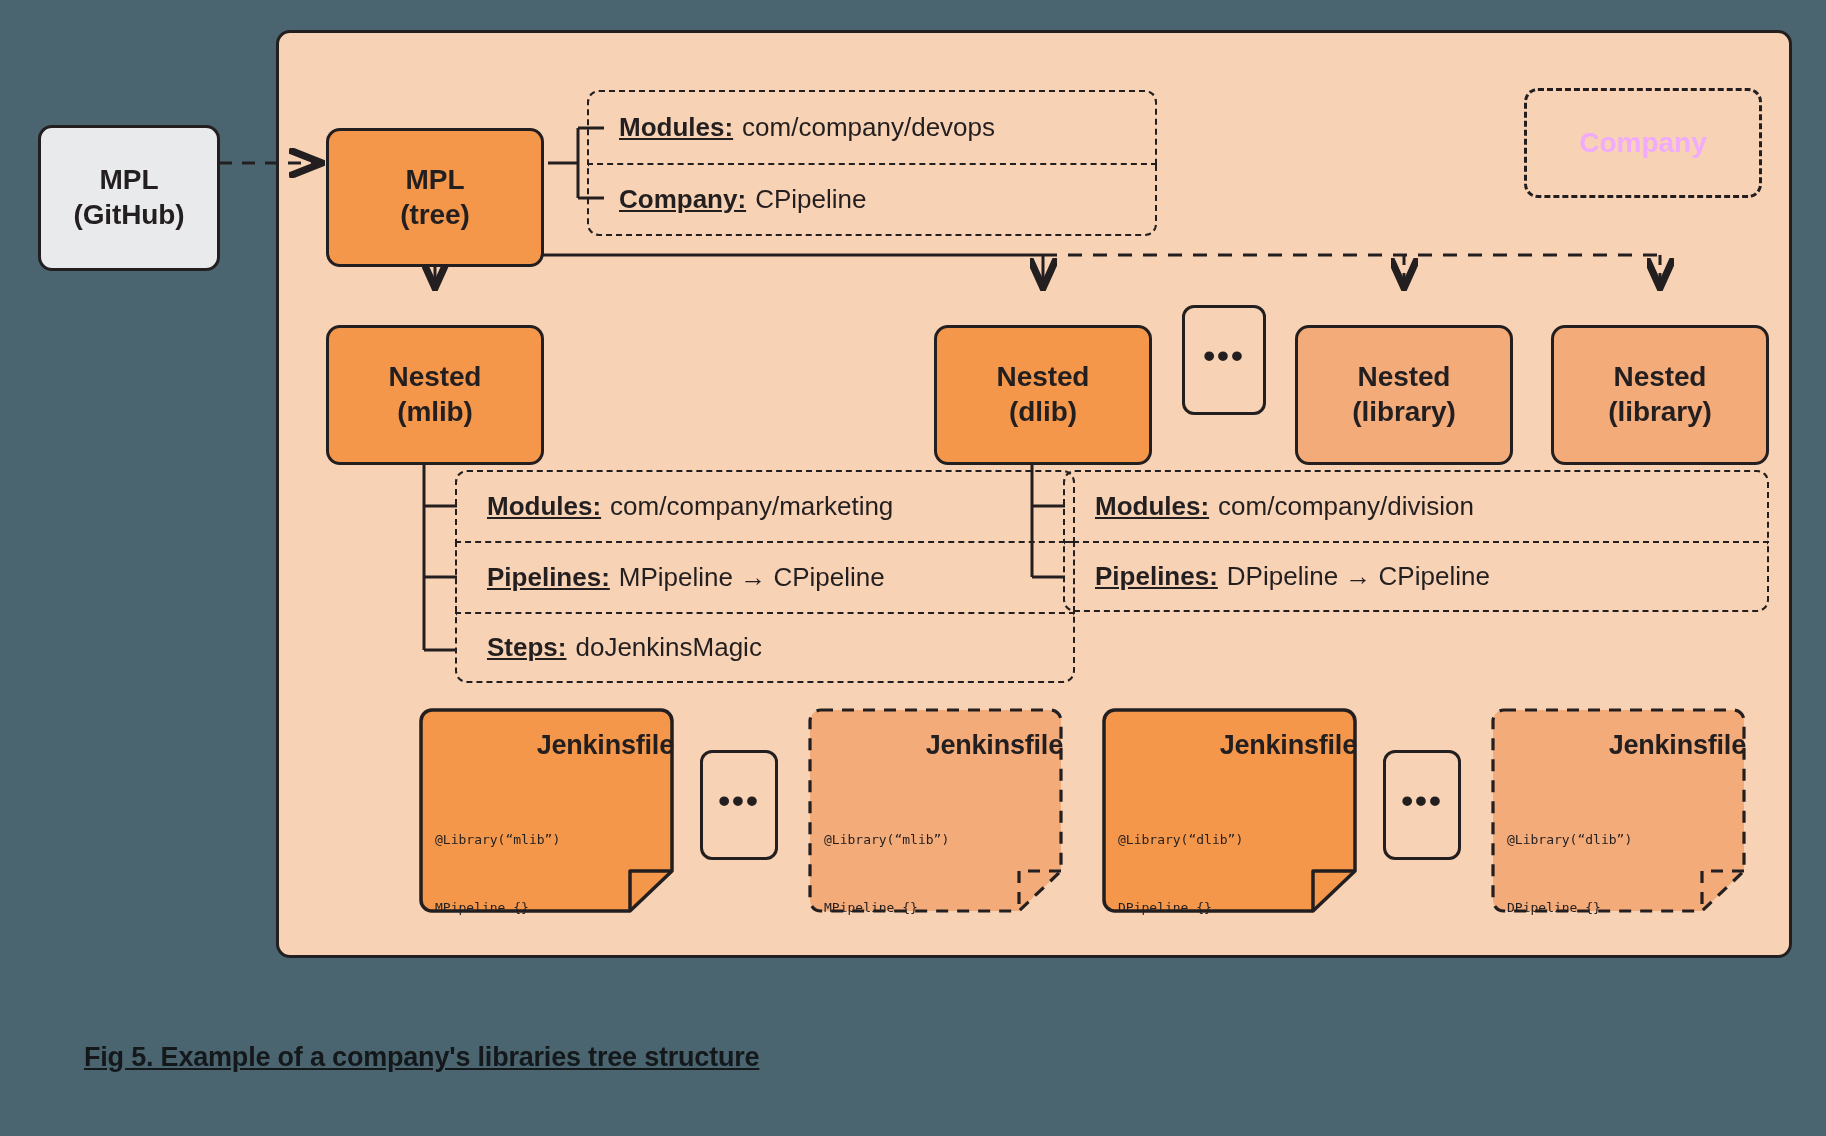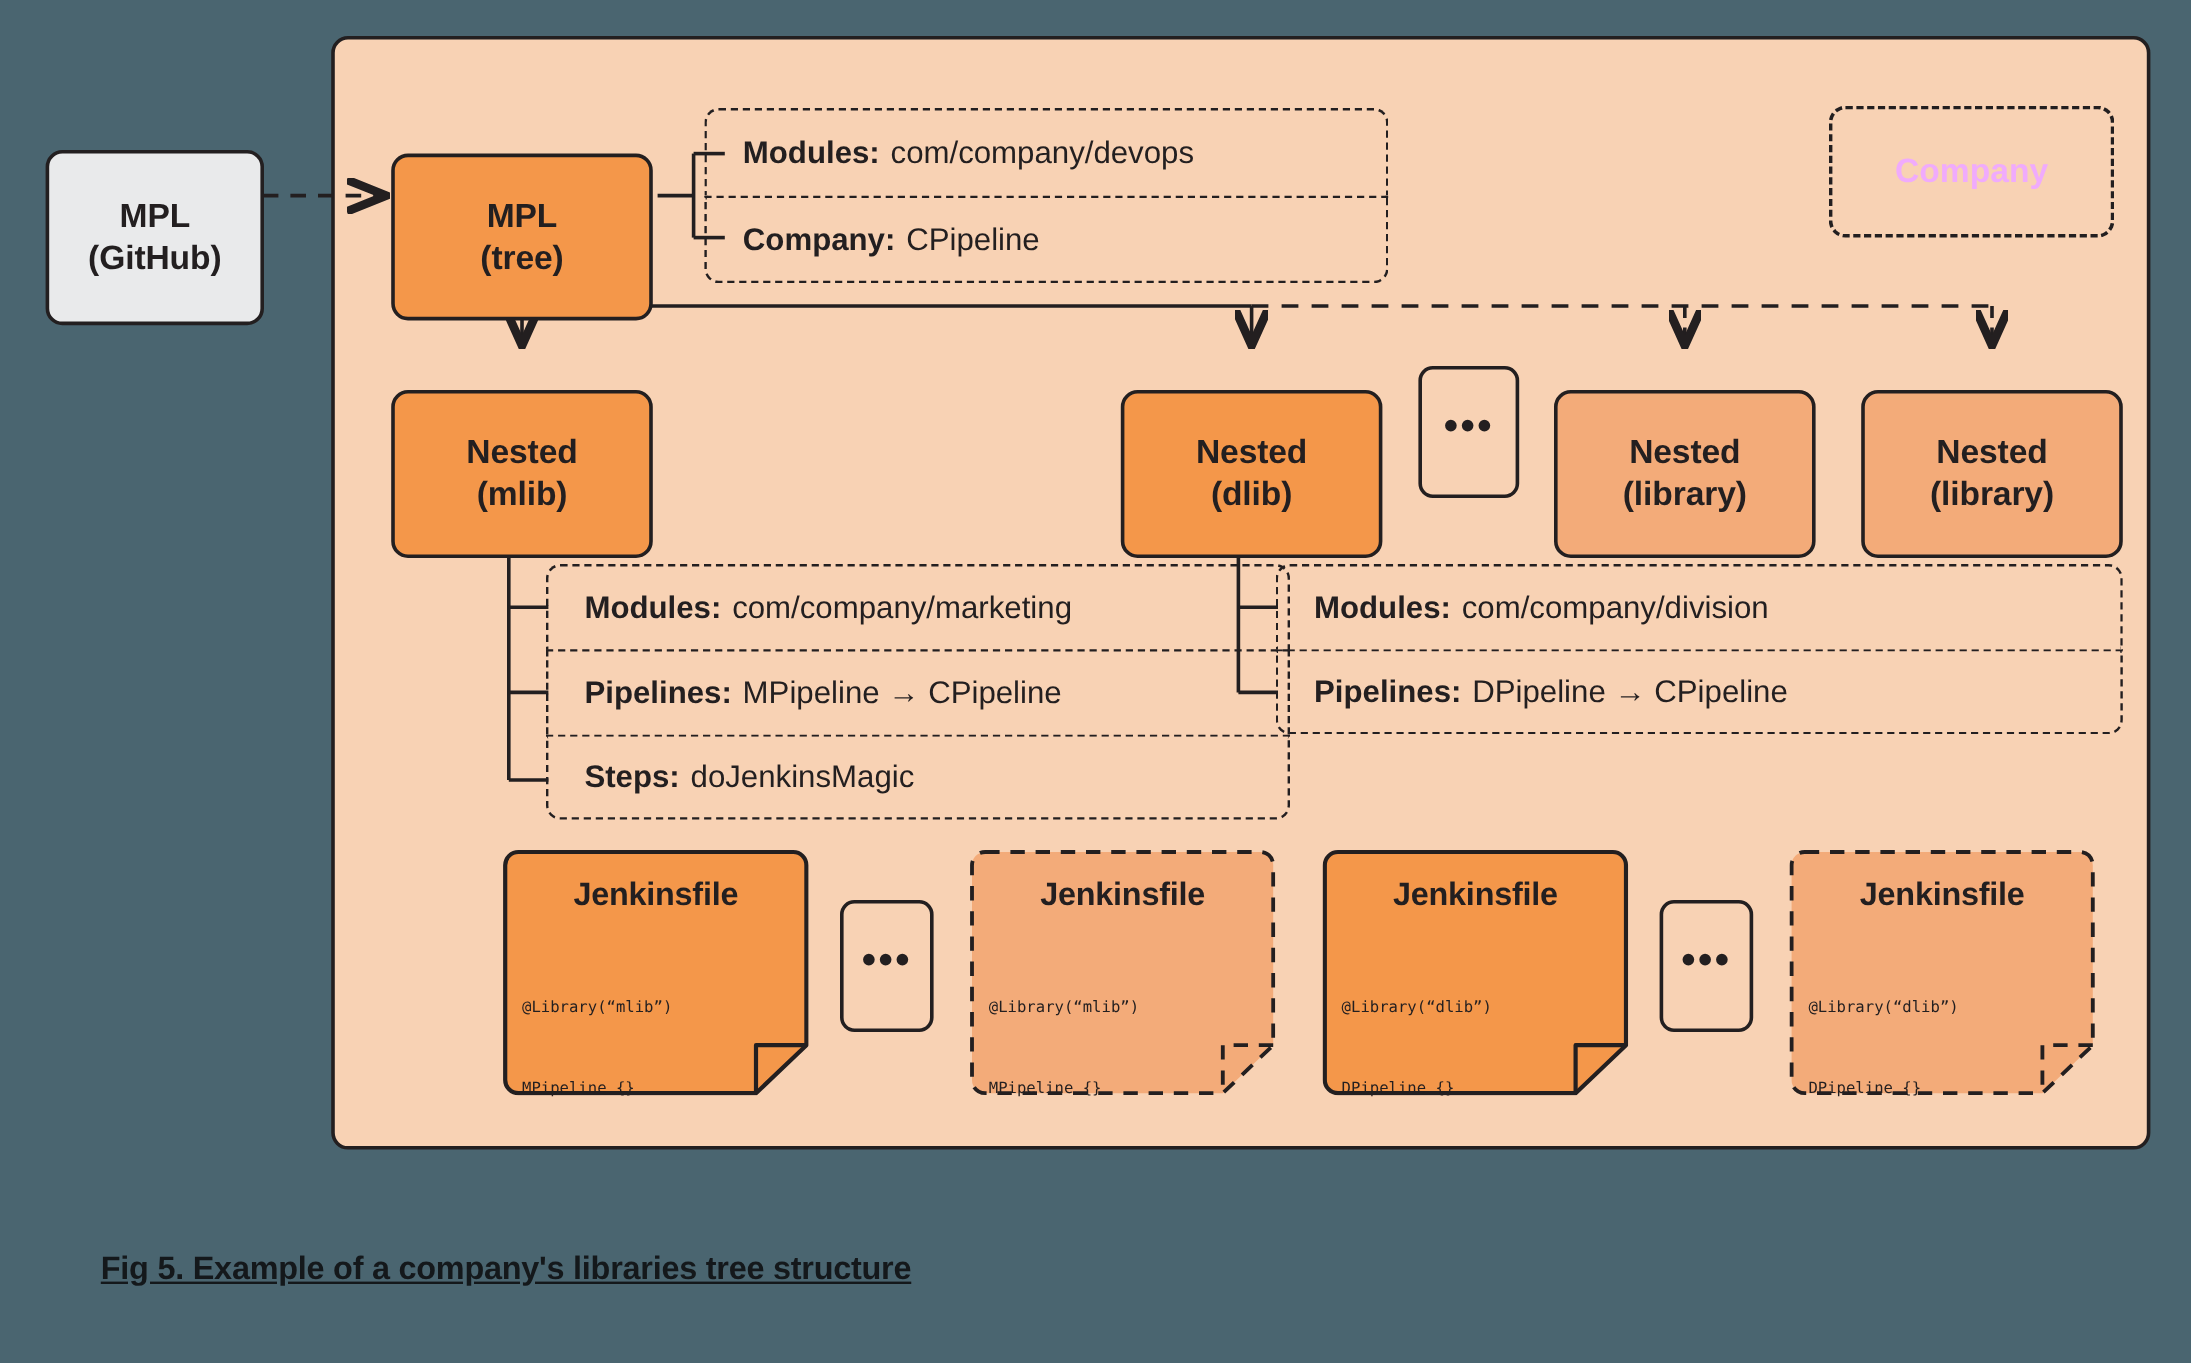--- a/index.html
+++ b/index.html
@@ -59,21 +59,21 @@
     position: absolute;
     box-sizing: border-box;
     border: 2.5px dashed #231f20;
     background: transparent;
     display: flex;
     align-items: center;
     color: #231f20;
     font-size: 26px;
     white-space: nowrap;
   }
-  .info .k { font-weight: bold; margin-right: 9px; }
+  .info .k { font-weight: bold; margin-right: 9px; text-decoration: underline; }
   .info .v { font-weight: normal; }
   .info.top    { border-radius: 12px 12px 0 0; border-bottom-width: 0; }
   .info.mid    { border-radius: 0; border-bottom-width: 0; border-top: 2.5px dashed #231f20; }
   .info.bottom { border-radius: 0 0 12px 12px; border-top: 2.5px dashed #231f20; }
   .info .pad { padding-left: 30px; }
 
   
   .dashbox {
     position: absolute;
     box-sizing: border-box;
@@ -94,21 +94,21 @@
   }
   .jfile .paper {
     position: absolute;
     inset: 0;
   }
   .jfile .content {
     position: absolute;
     inset: 0;
     display: flex;
     flex-direction: column;
-    align-items: center;
+    align-items: flex-end;
     padding-top: 22px;
   }
   .jfile .title {
     font-size: 27px;
     font-weight: bold;
     letter-spacing: -0.2px;
   }
   .jfile .code {
     font-family: "DejaVu Sans Mono", "Liberation Mono", monospace;
     font-size: 13px;

